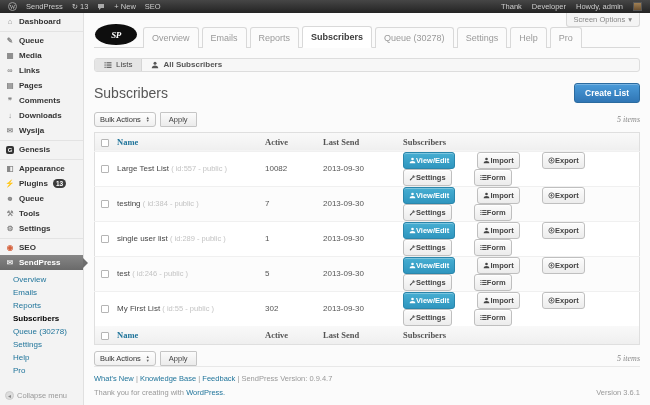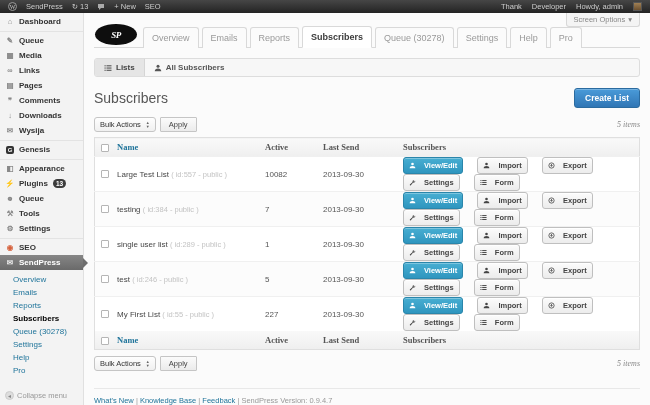--- a/index.html
+++ b/index.html
@@ -39,21 +39,21 @@
   .screen-opts{position:absolute;top:0;right:10px;background:#f4f4f4;border:1px solid #d8d8d8;border-top:none;border-radius:0 0 3px 3px;padding:2px 7px;color:#888;font-size:7.5px;display:flex;gap:3px;align-items:center;cursor:pointer;}
 
   .sp-header{display:flex;align-items:flex-end;margin-top:11px;border-bottom:1px solid #d9d9d9;}
   .sp-logo{width:42px;height:21px;border-radius:50%;background:#0e0e0e;color:#fff;font:italic bold 9px "Liberation Serif",serif;display:flex;align-items:center;justify-content:center;margin:0 6px 2px 1px;flex-shrink:0;letter-spacing:-.5px;}
   .sp-tabs{display:flex;align-items:flex-end;}
   .sp-tab{border:1px solid #d9d9d9;border-bottom:none;border-radius:3px 3px 0 0;padding:5px 8px 5px;margin-right:3px;color:#9a9a9a;font-size:9px;background:#fbfbfb;margin-bottom:-1px;cursor:pointer;white-space:nowrap;}
   .sp-tab.active{background:#fff;color:#3c3c3c;border-bottom:1px solid #fff;font-weight:bold;}
 
   .subnav{margin-top:10px;border:1px solid #ddd;background:#f7f7f7;border-radius:3px;display:flex;align-items:stretch;height:19px;overflow:hidden;}
   .subnav-item{display:flex;align-items:center;gap:4px;padding:0 9px;color:#555;font-size:8px;cursor:pointer;font-weight:bold;}
-  .subnav-item.active{background:#e5e5e5;border-right:1px solid #d5d5d5;font-weight:bold;color:#444;}
+  .subnav-item.active{background:#e5e5e5;border-right:1px solid #d5d5d5;font-weight:normal;color:#444;}
   .subnav-item svg{width:8px;height:8px;fill:#555;}
 
   .page-head{display:flex;align-items:center;margin:11px 0 9px;}
   .page-title{font-size:14px;color:#565656;font-weight:normal;}
   .btn-create{margin-left:auto;background:linear-gradient(#4a9bd9,#3076b5);border:1px solid #2b6b9f;color:#fff;border-radius:3px;padding:4px 10px;font-size:8.5px;font-weight:bold;cursor:pointer;box-shadow:inset 0 1px 0 rgba(255,255,255,.25);}
 
   .tablenav{display:flex;align-items:center;margin-bottom:5px;}
   .tablenav.bottom{margin:6px 0 0;}
   .fake-select{display:flex;align-items:center;gap:5px;background:linear-gradient(#fefefe,#f0f0f0);border:1px solid #c5c5c5;border-radius:3px;padding:2px 5px;font-size:7.5px;color:#333;cursor:pointer;}
   .updown{display:flex;flex-direction:column;font-size:4px;line-height:3.6px;color:#666;}
@@ -66,21 +66,21 @@
   .list td{padding:0 4px;border-top:1px solid #f0f0f0;font-size:8px;color:#555;height:27px;vertical-align:middle;}
   .list tbody tr:nth-child(even){background:#fcfcfc;}
   .col-cb{width:16px;padding-left:6px!important;}
   .col-name{width:148px;}
   .col-active{width:58px;}
   .col-send{width:80px;}
   .row-name{color:#464646;text-decoration:none;cursor:pointer;}
   .row-meta{color:#c3c3c3;font-size:7.5px;}
   input[type=checkbox]{appearance:none;-webkit-appearance:none;width:8px;height:8px;border:1px solid #b5b5b5;border-radius:1px;background:#fff;margin:0;vertical-align:middle;cursor:pointer;}
 
-  .btn{display:inline-flex;align-items:center;gap:8px;background:linear-gradient(#fcfcfc,#ececec);border:1px solid #bfbfbf;border-radius:3px;padding:3px 5px;font-size:7.5px;color:#444;margin-right:12px;white-space:nowrap;cursor:pointer;box-shadow:inset 0 1px 0 #fff;}
+  .btn{display:inline-flex;align-items:center;gap:0;background:linear-gradient(#fcfcfc,#ececec);border:1px solid #bfbfbf;border-radius:3px;padding:3px 5px;font-size:7.5px;color:#444;margin-right:20px;white-space:nowrap;cursor:pointer;box-shadow:inset 0 1px 0 #fff;}
   .btn svg{width:7px;height:7px;fill:currentColor;stroke:none;}
   .btn.export-b svg{fill:none;stroke:currentColor;}
   .btn-teal{background:linear-gradient(#47aed2,#2f96bf);border-color:#2a86ab;color:#fff;font-weight:bold;box-shadow:inset 0 1px 0 rgba(255,255,255,.3);}
 
   .sp-footlinks{margin-top:auto;border-top:1px solid #e8e8e8;padding-top:7px;font-size:7.5px;color:#999;}
   .sp-footlinks a{color:#21759b;text-decoration:none;cursor:pointer;}
   .wp-footer{display:flex;padding:5px 0 8px;font-size:7.5px;color:#999;align-items:center;}
   .wp-footer a{color:#21759b;text-decoration:none;cursor:pointer;}
   .wp-version{margin-left:auto;}
 </style>
@@ -476,21 +476,21 @@
         <b class="bl">Form</b>
       </span>
     </td>
   </tr>
             <tr>
     <td class="col-cb"><input type="checkbox" style=""></td>
     <td class="col-name">
       <a class="row-name">My First List</a>
       <span class="row-meta"> ( id:55 - public )</span>
     </td>
-    <td class="col-active">227</td>
+    <td class="col-active">302</td>
     <td class="col-send">2013-09-30</td>
     <td class="col-subs">
       <span class="btn btn-teal">
         <svg viewBox="0 0 16 16">
                     <circle cx="8" cy="4.5" r="3"></circle>
                     <path d="M1.5 14.5c0-3.6 2.9-5.5 6.5-5.5s6.5 1.9 6.5 5.5z"></path>
                   </svg>
         <b class="bl">View/Edit</b>
       </span>
       <span class="btn">
@@ -552,15 +552,19 @@
 
       <div class="sp-footlinks">
         <a>What's New</a>
         <span>|</span>
         <a>Knowledge Base</a>
         <span>|</span>
         <a>Feedback</a>
         <span>|</span>
         <span>SendPress Version: 0.9.4.7</span>
       </div>
+      <div class="wp-footer">
+        <span><span>Thank you for creating with</span> <a>WordPress.</a></span>
+        <span class="wp-version">Version 3.6.1</span>
+      </div>
     </div>
   </div>
 </div>
 
 </body></html>

